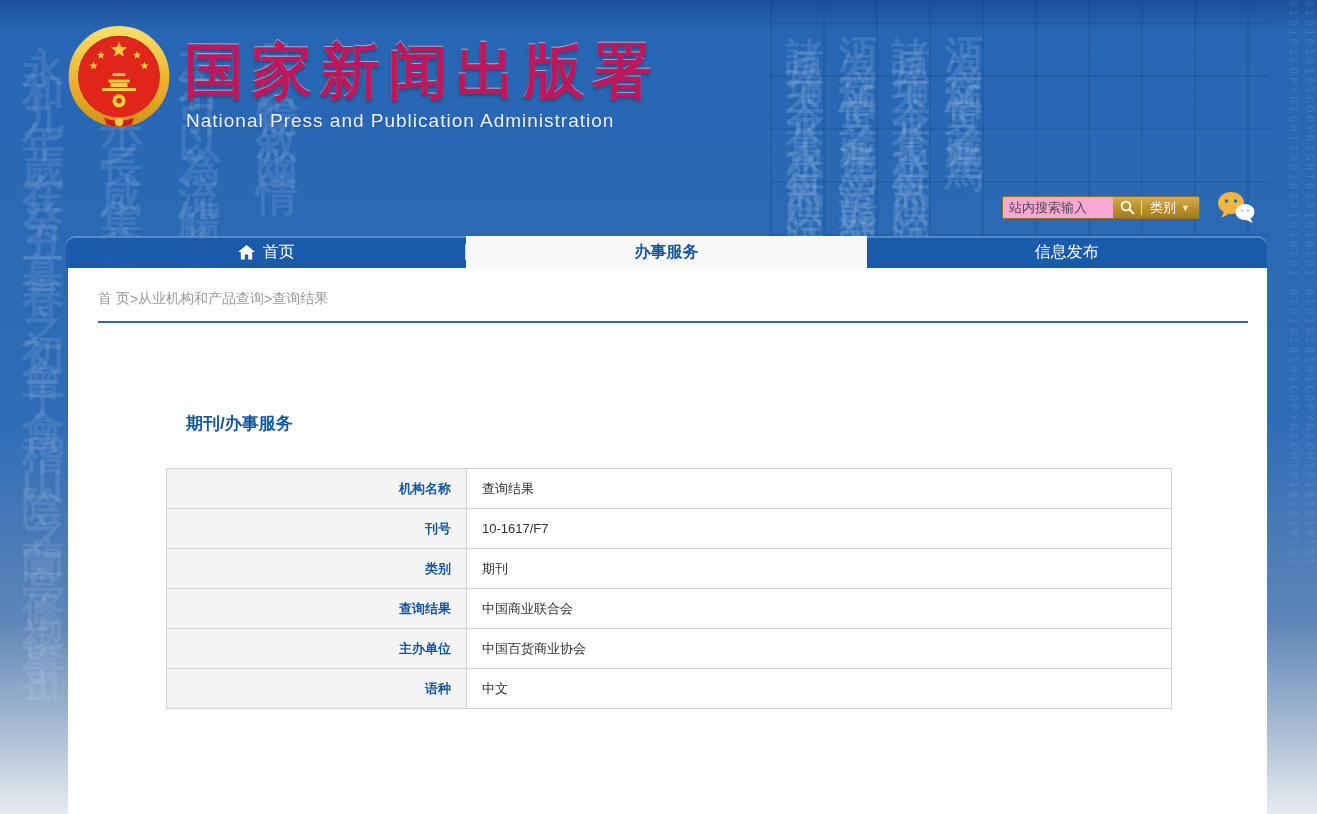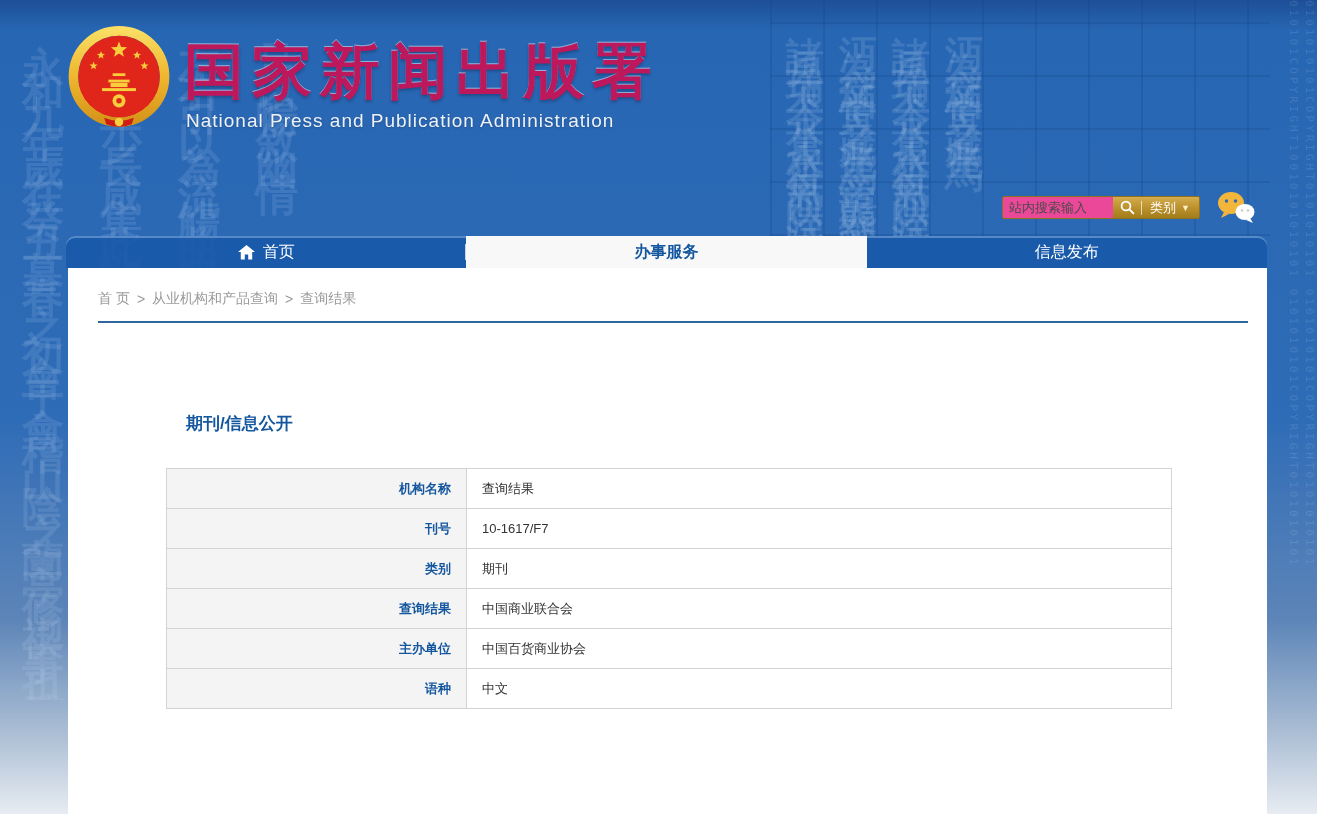--- a/index.html
+++ b/index.html
@@ -28,21 +28,21 @@
   .site-title { position:absolute; left:184px; top:32px; z-index:3;
     font-size:60px; font-weight:bold; letter-spacing:8px; color:#be185d;
     text-shadow:0 2px 3px rgba(20,40,80,.4), 0 -1px 0 rgba(255,255,255,.5); white-space:nowrap; }
   .site-subtitle { position:absolute; left:186px; top:110px; z-index:3;
     font-size:19px; letter-spacing:1px; color:#eef2f7; text-shadow:0 1px 2px rgba(20,40,80,.35); white-space:nowrap; }
 
   
   .search-group { position:absolute; left:1002px; top:196px; height:23px; z-index:4;
     display:flex; border:1px solid #8f7119; border-radius:2px; overflow:hidden; }
   .search-input { width:110px; height:100%; border:0; outline:none; padding:0 6px;
-    font-size:13px; color:#333; background:#ec4899; font-family:inherit; }
+    font-size:13px; color:#333; background:#f9a8d4; font-family:inherit; }
   .search-input::placeholder { color:#4a4a4a; opacity:1; }
   .search-gold { display:flex; align-items:center; padding:0 7px; gap:6px;
     background:linear-gradient(180deg,#d4ad4e 0%,#b98f2b 55%,#a27d1b 100%); }
   .search-btn { display:flex; align-items:center; background:none; border:0; cursor:pointer; padding:0; }
   .search-divider { width:1px; height:14px; background:rgba(255,255,255,.65); }
   .cat-btn { display:flex; align-items:center; gap:5px; background:none; border:0; cursor:pointer;
     color:#fff; font-size:13px; font-family:inherit; padding:0 2px; }
   .cat-caret { font-size:9px; color:#fbeec4; }
 
   .wechat { position:absolute; left:1216px; top:190px; z-index:4; width:40px; height:34px; cursor:pointer; }
@@ -56,21 +56,21 @@
   .nav-item.active { background:#f8f8f8; color:#15579f; font-weight:bold; border-radius:0; }
   .nav-item.sep-r::after { content:""; position:absolute; right:0; top:8px; width:1px; height:16px;
     background:rgba(255,255,255,.75); }
   .nav-item.sep-r-in::after { content:""; position:absolute; right:13px; top:8px; width:1px; height:16px;
     background:rgba(255,255,255,.75); }
   .home-ico { width:17px; height:15px; display:block; }
 
   
   .panel { position:absolute; left:68px; top:268px; width:1199px; height:546px;
     background:#ffffff; z-index:4; }
-  .breadcrumb { padding:22px 0 0 30px; font-size:14px; color:#999; display:flex; gap:7px; align-items:center; }
+  .breadcrumb { padding:22px 0 0 30px; font-size:14px; color:#999; display:flex; align-items:center; }
   .crumb-link { color:#999; cursor:pointer; text-decoration:none; }
   .crumb-sep { color:#999; }
   .bc-line { margin:13px 19px 0 30px; border-bottom:2px solid #2f689d; }
 
   .page-title { position:absolute; left:118px; top:144px; font-size:17px; font-weight:bold; color:#15579f; }
 
   .info-table { position:absolute; left:98px; top:200px; width:1006px;
     border-collapse:collapse; border:1px solid #b7b7b7; }
   .info-table td { height:40px; font-size:13px; border:1px solid #d3d3d3; }
   .info-table td.lbl { width:300px; background:#f4f4f4; color:#15579f; font-weight:bold;
@@ -162,21 +162,21 @@
 <main class="panel">
   <div class="breadcrumb">
     <a class="crumb-link">首 页</a>
     <span class="crumb-sep">&gt;</span>
     <a class="crumb-link">从业机构和产品查询</a>
     <span class="crumb-sep">&gt;</span>
     <span>查询结果</span>
   </div>
   <div class="bc-line"></div>
 
-  <h1 class="page-title">期刊/信息公开</h1>
+  <h1 class="page-title">期刊/办事服务</h1>
 
   <table class="info-table">
     <tbody>
       <tr>
         <td class="lbl">机构名称</td>
         <td class="val">查询结果</td>
       </tr>
       <tr>
         <td class="lbl">刊号</td>
         <td class="val">10-1617/F7</td>

